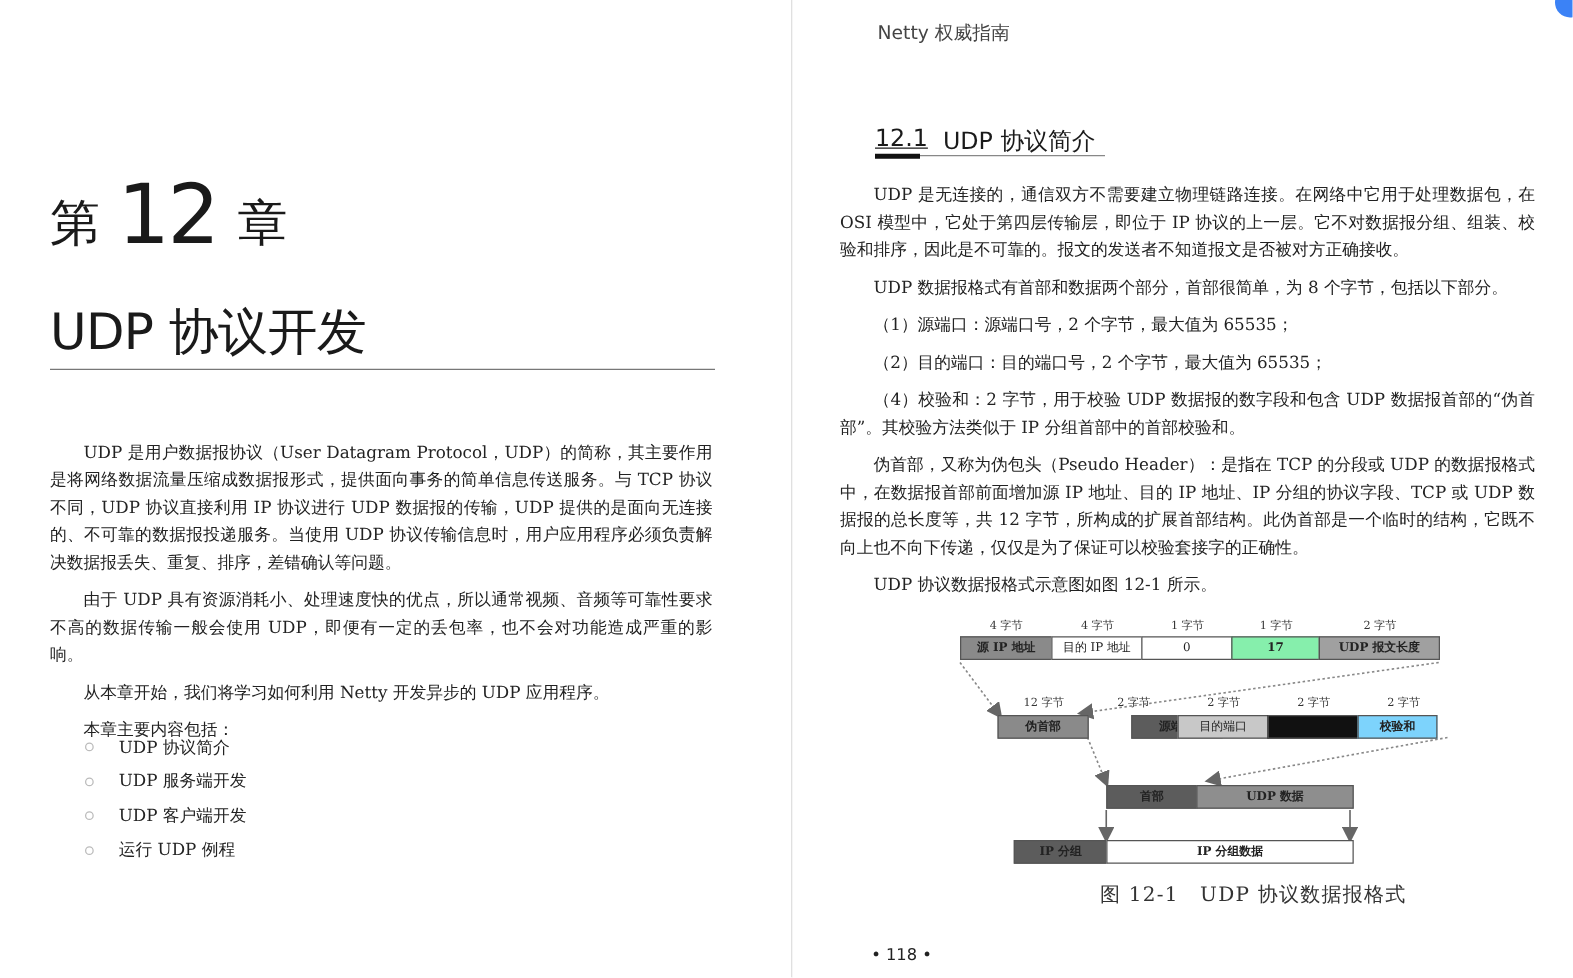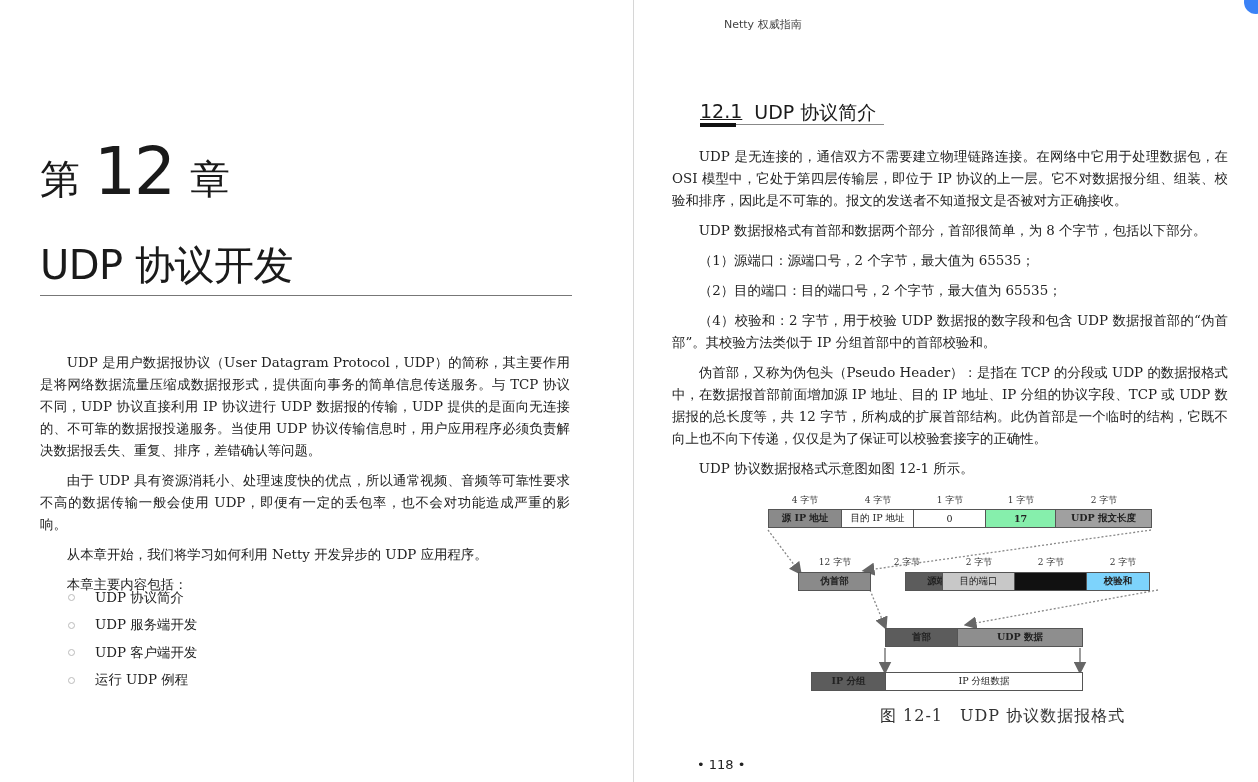--- a/index.html
+++ b/index.html
@@ -21,21 +21,21 @@
   .body-text { font-size: 13.4px; line-height: 22px; color: #222; text-align: justify; }
   .body-text p { text-indent: 2em; }
   .left-text { position: absolute; left: 40px; top: 352px; width: 530px; }
   .left-text p { margin-bottom: 8px; }
 
   .toc-list { position: absolute; left: 68px; top: 584px; list-style: none; }
   .toc-list li { height: 27.5px; display: flex; align-items: center; font-size: 13.4px; color: #222; }
   .toc-list .bullet { width: 7px; height: 7px; border: 1px solid #bbb; border-radius: 50%; margin-right: 20px; display: inline-block; }
 
   
-  .running-head { position: absolute; left: 724px; top: 17px; font-family: "DejaVu Sans", sans-serif; font-size: 11px; color: #444; }
+  .running-head { position: absolute; left: 702px; top: 17px; font-family: "DejaVu Sans", sans-serif; font-size: 15px; color: #444; }
   .section-title { position: absolute; left: 700px; top: 100px; font-family: "DejaVu Sans", sans-serif; font-size: 19px; color: #1a1a1a; display: flex; }
   .section-title .sec-num { margin-right: 12px; text-decoration: underline; }
   .section-rule { position: absolute; left: 700px; top: 124px; width: 184px; height: 1px; background: #888; }
   .section-rule-bar { position: absolute; left: 700px; top: 123px; width: 36px; height: 4px; background: #111; }
 
   .right-text { position: absolute; left: 672px; top: 146px; width: 556px; }
   .right-text p { margin-bottom: 5px; }
   .right-text p.sp { margin-bottom: 8px; }
 
   
@@ -150,18 +150,18 @@
   <div class="box" style="left:38px;top:84px;width:73px;background:#8a8a8a;">伪首部</div>
   <div class="box" style="left:110px;top:84px;width:73px;background:#5c5c5c;margin-left:35px;">源端口</div>
   <div class="box" style="left:182px;top:84px;width:73px;background:#c8c8c8;font-weight:normal;">目的端口</div>
   <div class="box" style="left:254px;top:84px;width:73px;background:#111;"></div>
   <div class="box" style="left:326px;top:84px;width:64px;background:#7dd3fc;">校验和</div>
 
   <div class="box" style="left:125px;top:140px;width:73px;background:#5c5c5c;">首部</div>
   <div class="box" style="left:197px;top:140px;width:126px;background:#8e8e8e;">UDP 数据</div>
 
   <div class="box" style="left:51px;top:184px;width:75px;background:#5c5c5c;">IP 分组</div>
-  <div class="box" style="left:125px;top:184px;width:198px;background:#fff;font-weight:normal;">IP 分组数据</div>
+  <div class="box" style="left:125px;top:184px;width:198px;background:#fff;font-weight:bold;">IP 分组数据</div>
 </div>
 
 <div class="caption">图 12-1　UDP 协议数据报格式</div>
 
 <div class="page-number">• 118 •</div>
 
 </body></html>

